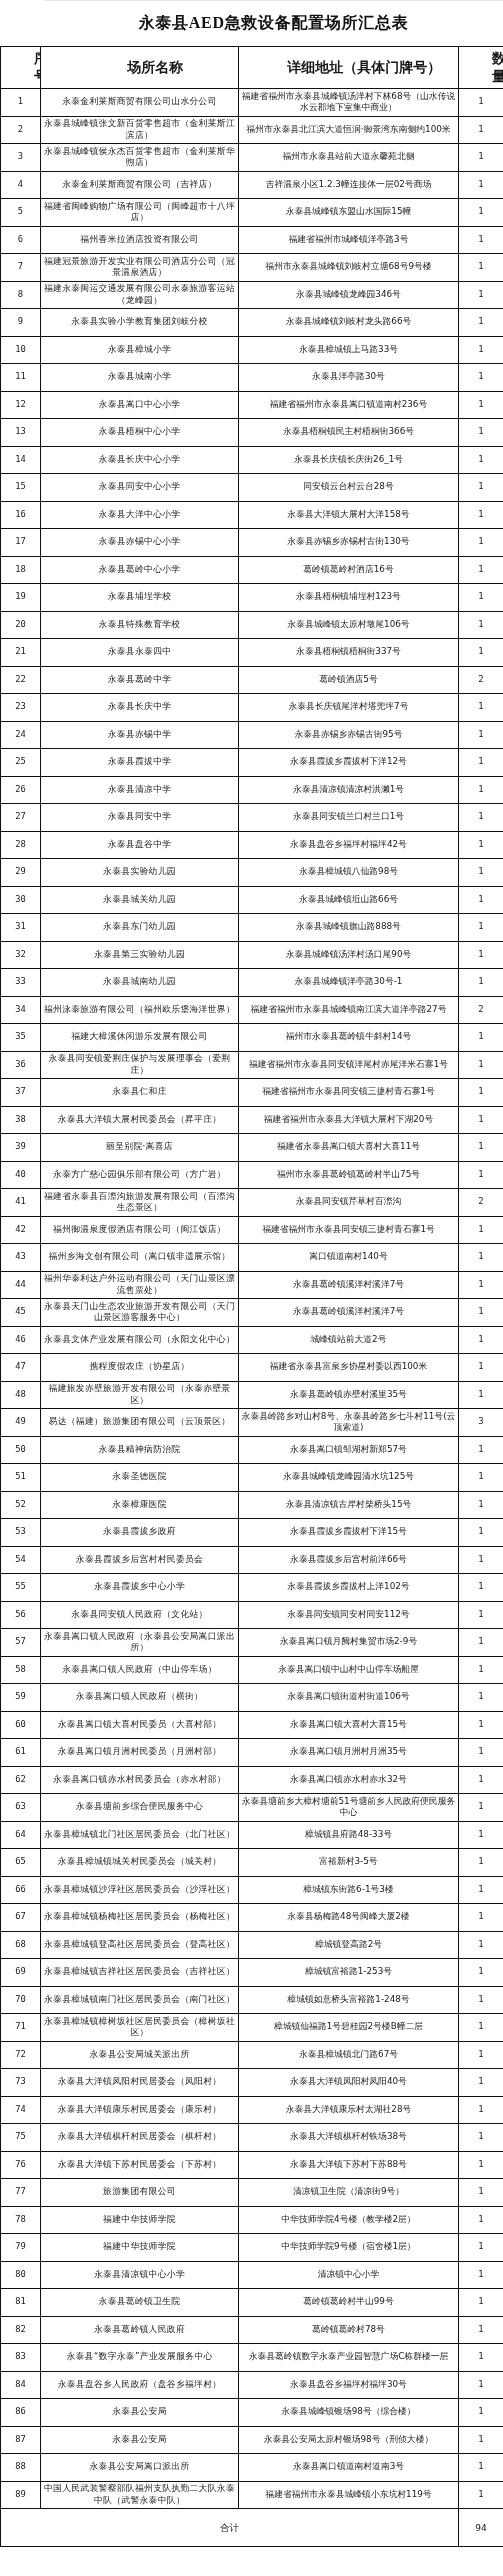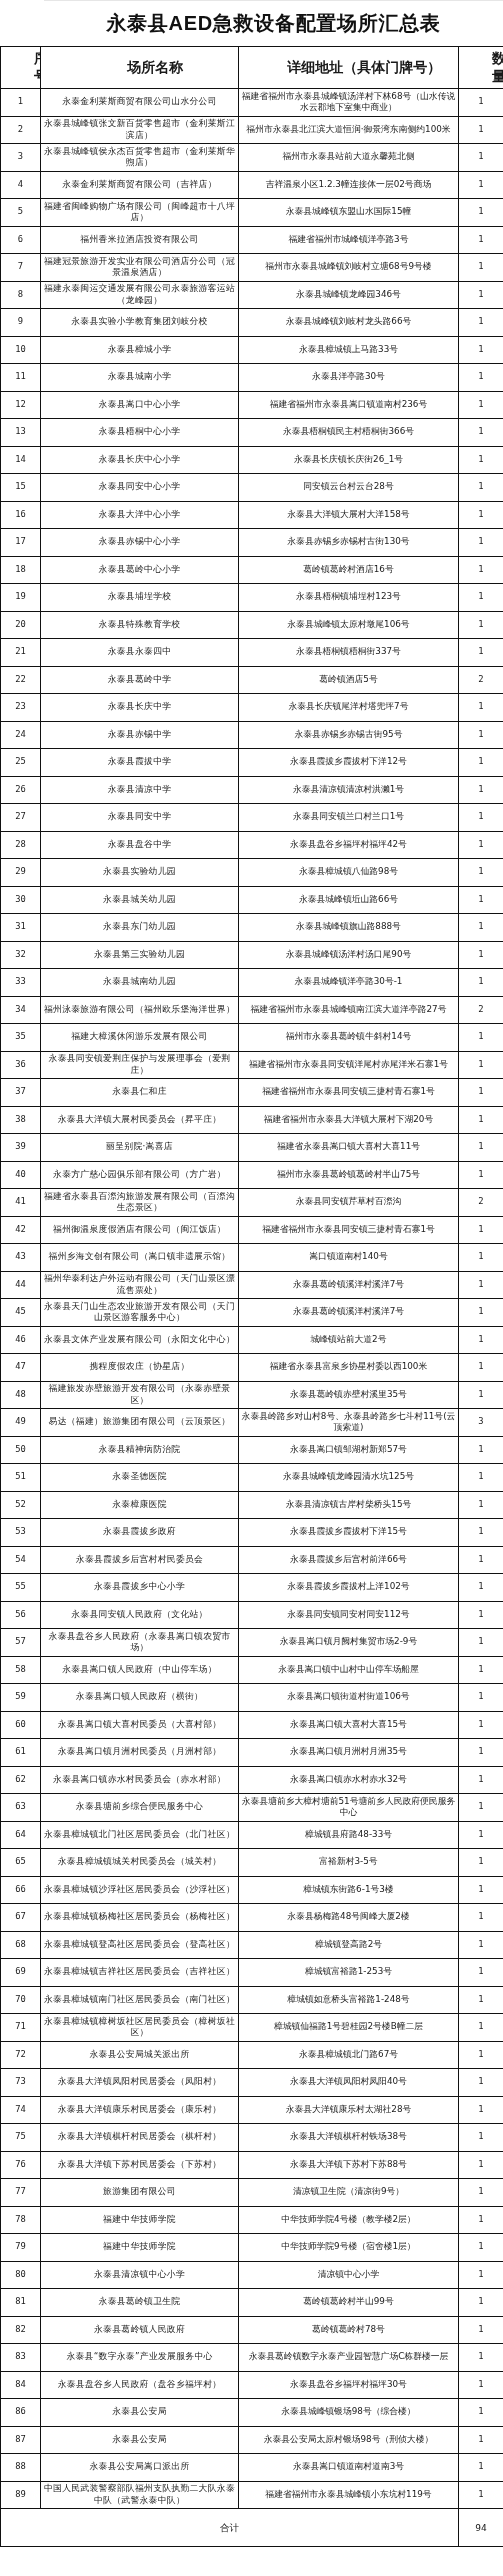--- a/index.html
+++ b/index.html
@@ -1,17 +1,17 @@
 <!DOCTYPE html>
 <html style="font-size:11px"><head>
 <meta charset="utf-8">
 <style>
   html, body { margin: 0; padding: 0; background: #ffffff; }
   body { width: 503px; height: 2576px; overflow: hidden; font-family: "DejaVu Sans", "Liberation Sans", sans-serif; color: #1a1a1a; }
-  .title { height: 46px; display: flex; align-items: center; justify-content: center; font-family: Liberation Sans, sans-serif; font-size: 20px; font-weight: bold; letter-spacing: 0.7px; color: #111; border-top: 0.7px solid #e6e6e6; box-sizing: border-box; margin-left: 44px; }
+  .title { height: 46px; display: flex; align-items: center; justify-content: center; font-family: Liberation Serif, serif; font-size: 16px; font-weight: bold; letter-spacing: 0.7px; color: #111; border-top: 0.7px solid #e6e6e6; box-sizing: border-box; margin-left: 44px; }
   table { width: 503px; border-collapse: collapse; table-layout: fixed; }
   col.c-no { width: 40px; }
   col.c-name { width: 198px; }
   col.c-addr { width: 220px; }
   col.c-qty { width: 45px; }
   th, td { border: 0.7px solid #111; text-align: center; vertical-align: middle; padding: 0 1.4px; overflow: hidden; }
   th { height: 41px; font-size: 14px; font-weight: bold; font-family: "DejaVu Sans", "Liberation Sans", sans-serif; padding-left: 33px; }
   td { height: 26.5px; font-size: 8.8px; line-height: 11.6px; }
   td.no, td.qty { font-family: "DejaVu Sans Mono", "Liberation Mono", monospace; font-size: 8.8px; }
   td.addr.left { text-align: center; }
@@ -370,21 +370,21 @@
         <td class="qty">1</td>
       </tr>
       <tr>
         <td class="no">56</td>
         <td class="name">永泰县同安镇人民政府（文化站）</td>
         <td class="addr">永泰县同安镇同安村同安112号</td>
         <td class="qty">1</td>
       </tr>
       <tr>
         <td class="no">57</td>
-        <td class="name">永泰县盘谷乡人民政府（永泰县嵩口镇农贸市场）</td>
+        <td class="name">永泰县嵩口镇人民政府（永泰县公安局嵩口派出所）</td>
         <td class="addr">永泰县嵩口镇月阙村集贸市场2-9号</td>
         <td class="qty">1</td>
       </tr>
       <tr>
         <td class="no">58</td>
         <td class="name">永泰县嵩口镇人民政府（中山停车场）</td>
         <td class="addr">永泰县嵩口镇中山村中山停车场船屋</td>
         <td class="qty">1</td>
       </tr>
       <tr>

